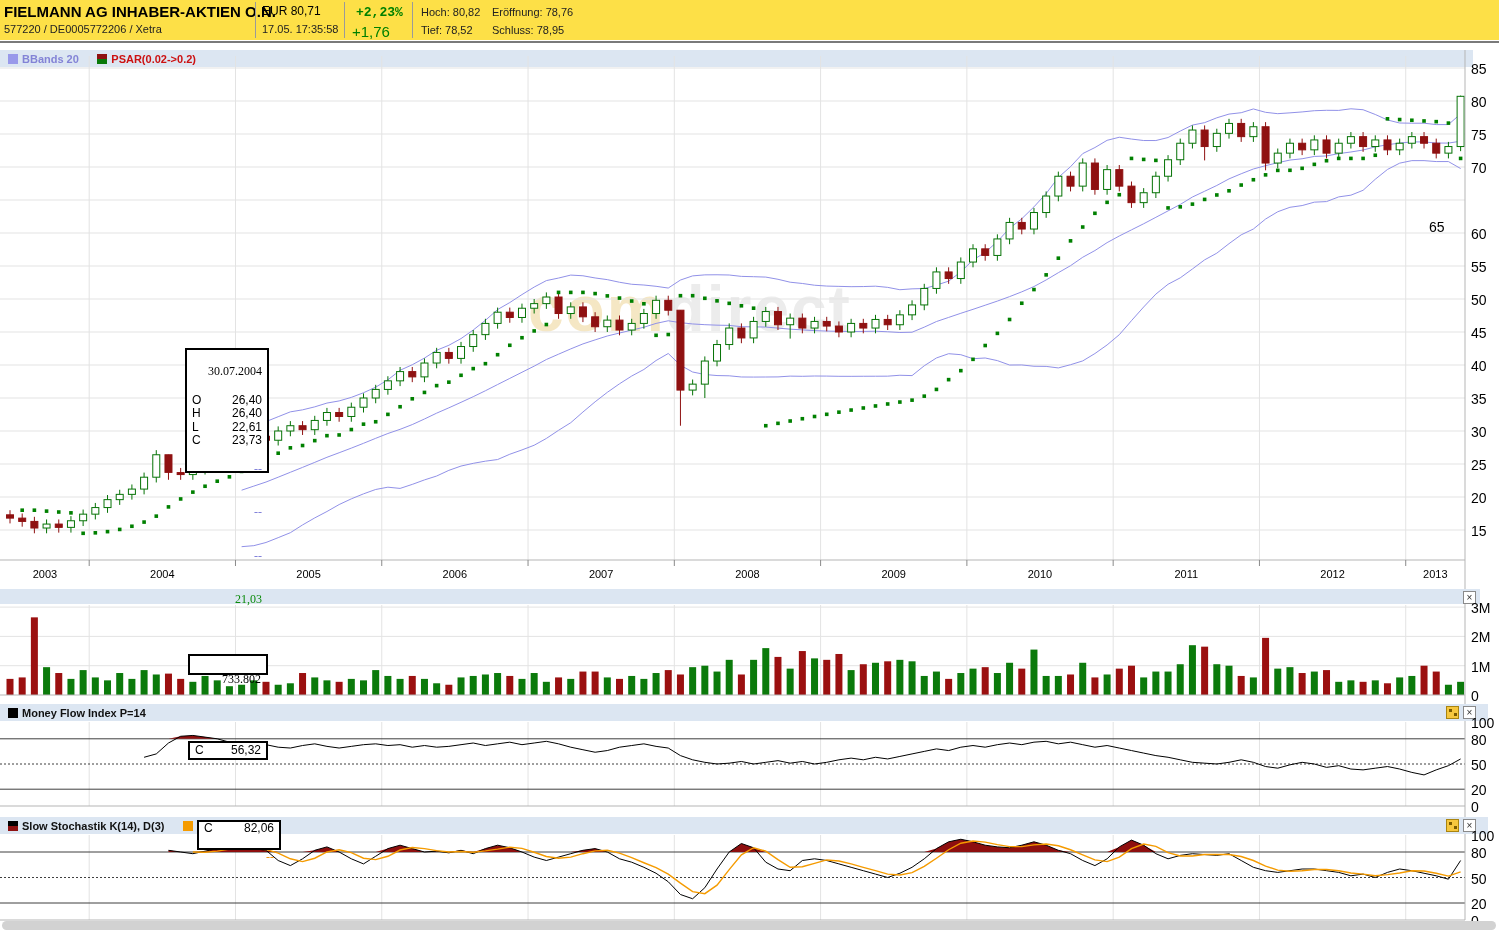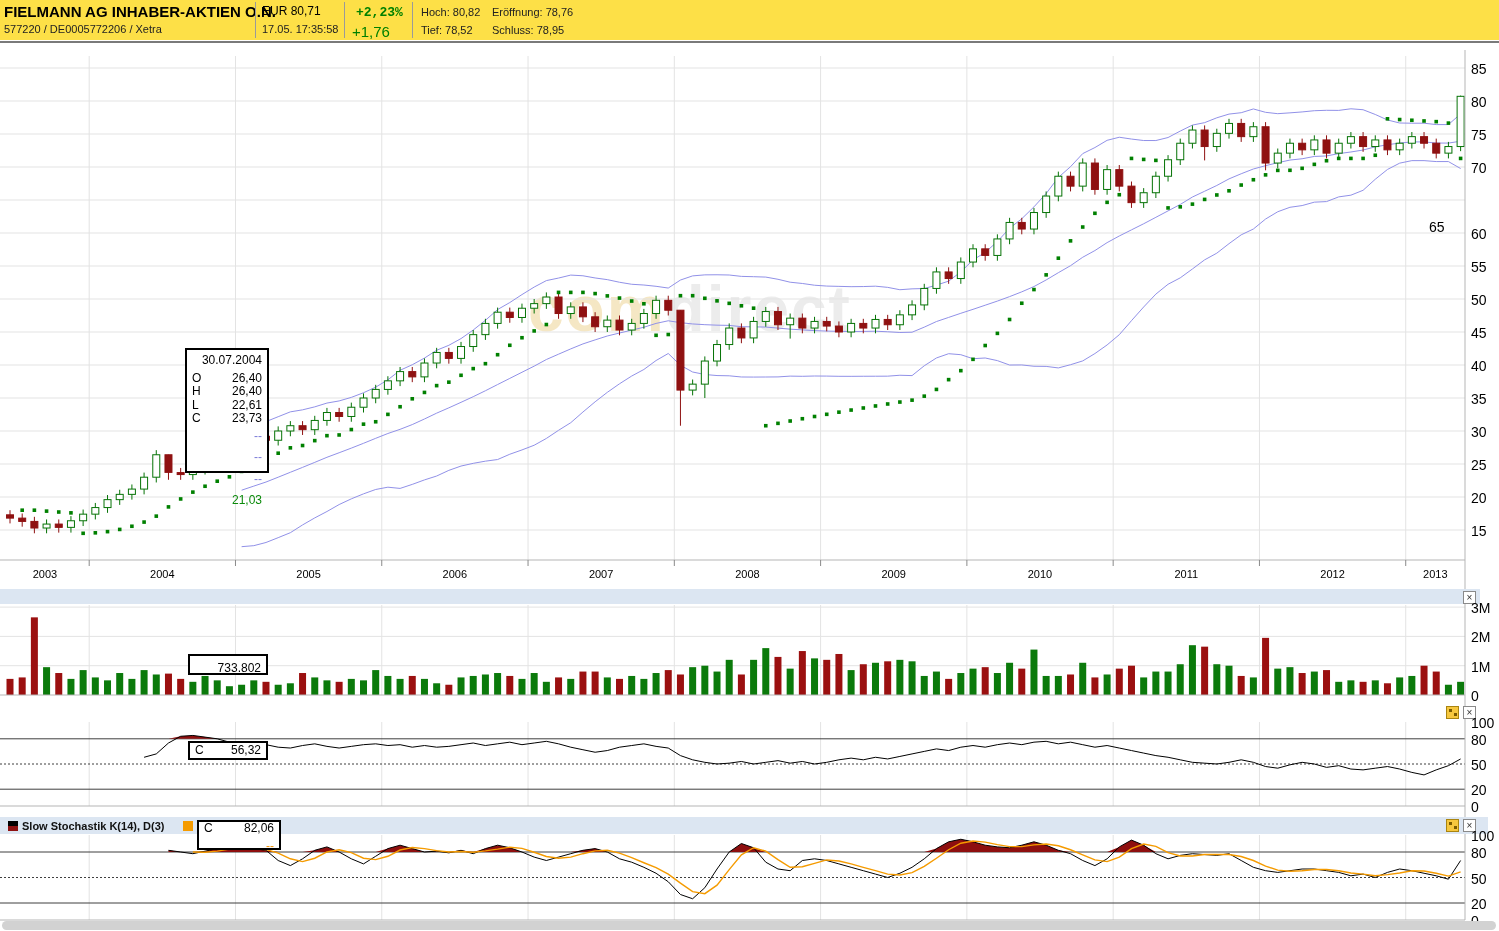--- a/index.html
+++ b/index.html
@@ -21,21 +21,21 @@
   .legend-item{display:inline-flex;align-items:center;gap:4px;margin-right:14px;font-size:11px;font-weight:bold;}
   .mk{width:10px;height:10px;display:inline-block;}
   .mk-dual{width:10px;height:10px;display:inline-block;position:relative;}
   .mk-dual span{position:absolute;left:0;width:10px;height:5px;}
   
   .ax{font-size:14px;color:#000;white-space:nowrap;}
   .yr{font-size:11px;color:#000;text-align:center;width:44px;}
   
   .tt{background:#fff;border:2px solid #000;font-size:12px;color:#000;box-sizing:border-box;}
   .tt-row{display:flex;justify-content:space-between;padding:0 5px;height:13.5px;line-height:13.5px;}
-  .tt-right{text-align:right;padding:4px 5px;height:13.5px;line-height:13.5px;}
+  .tt-right{text-align:right;padding:15px 5px;height:13.5px;line-height:13.5px;font-family:Liberation Serif, serif;}
   
   .btn-close{width:13px;height:13px;background:#fff;border:1px solid #8a8a8a;color:#333;
              font-size:10px;line-height:11px;text-align:center;cursor:pointer;box-sizing:border-box;}
   .btn-gear{width:13px;height:13px;background:#f6c73e;border:1px solid #a98410;box-sizing:border-box;cursor:pointer;}
   .btn-gear i{position:absolute;width:3px;height:3px;background:#7a5a00;}
   
   #wm{font-size:64px;font-weight:bold;letter-spacing:2px;opacity:0.35;user-select:none;}
   #wm .c1{color:#e4bc5a;}
   #wm .c2{color:#c9c9c9;}
   
@@ -56,20 +56,33 @@
     <div class="abs hdr-chg" style="left:356px;top:5px;color:#008000;font-family:Liberation Mono, monospace;">+2,23%</div>
     <div class="abs hdr-chg2" style="left:352px;top:23px;color:#008000;">+1,76</div>
     <div class="abs vsep" style="left:412px;"></div>
     <div class="abs hdr-stat" style="left:421px;top:6px;"><span>Hoch:</span> <span>80,82</span></div>
     <div class="abs hdr-stat" style="left:421px;top:24px;"><span>Tief:</span> <span>78,52</span></div>
     <div class="abs hdr-stat" style="left:492px;top:6px;"><span>Eröffnung:</span> <span>78,76</span></div>
     <div class="abs hdr-stat" style="left:492px;top:24px;"><span>Schluss:</span> <span>78,95</span></div>
   </div>
   <div id="hdr-divider" class="abs"></div>
 
+  <div class="abs strip" style="left:0;top:50px;width:1465px;height:17px;padding-left:8px;">
+    <span class="legend-item">
+      <span class="mk" style="background:#9999ea;"></span>
+      <span style="color:#8383d6;">BBands 20</span>
+    </span>
+    <span class="legend-item">
+      <span class="mk-dual">
+          <span style="top:0;background:#8f1111;"></span>
+          <span style="top:5px;background:#0a7a0a;"></span>
+        </span>
+      <span style="color:#cc1111;">PSAR(0.02-&gt;0.2)</span>
+    </span>
+  </div>
 
   <div id="wm" class="abs" style="left:528px;top:272px;">
     <span class="c1">com</span><span class="c2">direct</span>
   </div>
 
   <svg id="chart-svg" class="abs" style="left:0;top:0;" width="1499" height="931">
       <line x1="0" y1="68" x2="1465" y2="68" stroke="#e3e3e3" stroke-width="1"></line>
       <line x1="0" y1="101" x2="1465" y2="101" stroke="#e3e3e3" stroke-width="1"></line>
       <line x1="0" y1="134" x2="1465" y2="134" stroke="#e3e3e3" stroke-width="1"></line>
       <line x1="0" y1="167" x2="1465" y2="167" stroke="#e3e3e3" stroke-width="1"></line>
@@ -633,20 +646,26 @@
       <line x1="820.6" y1="560" x2="820.6" y2="566" stroke="#8a8a8a" stroke-width="1"></line>
       <line x1="966.8800000000001" y1="560" x2="966.8800000000001" y2="566" stroke="#8a8a8a" stroke-width="1"></line>
       <line x1="1113.16" y1="560" x2="1113.16" y2="566" stroke="#8a8a8a" stroke-width="1"></line>
       <line x1="1259.44" y1="560" x2="1259.44" y2="566" stroke="#8a8a8a" stroke-width="1"></line>
       <line x1="1405.72" y1="560" x2="1405.72" y2="566" stroke="#8a8a8a" stroke-width="1"></line>
     </svg>
 
   <div class="abs strip" style="left:0;top:589px;width:1480px;height:15px;"></div>
   <div class="abs btn-close" style="left:1463px;top:591px;">×</div>
 
+  <div class="abs strip" style="left:0;top:704px;width:1480px;height:17px;padding-left:8px;">
+    <span class="legend-item" style="margin-top:2px;">
+      <span class="mk" style="background:#000;"></span>
+      <span style="color:#111;">Money Flow Index P=14</span>
+    </span>
+  </div>
   <div class="abs btn-gear" style="left:1446px;top:706px;">
       <i style="left:2px;top:2px;"></i>
       <i style="left:7px;top:6px;"></i>
     </div>
   <div class="abs btn-close" style="left:1463px;top:706px;">×</div>
 
   <div class="abs strip" style="left:0;top:817px;width:1480px;height:17px;padding-left:8px;">
     <span class="legend-item" style="margin-top:2px;">
       <span class="mk-dual">
           <span style="top:0;background:#000;"></span>

